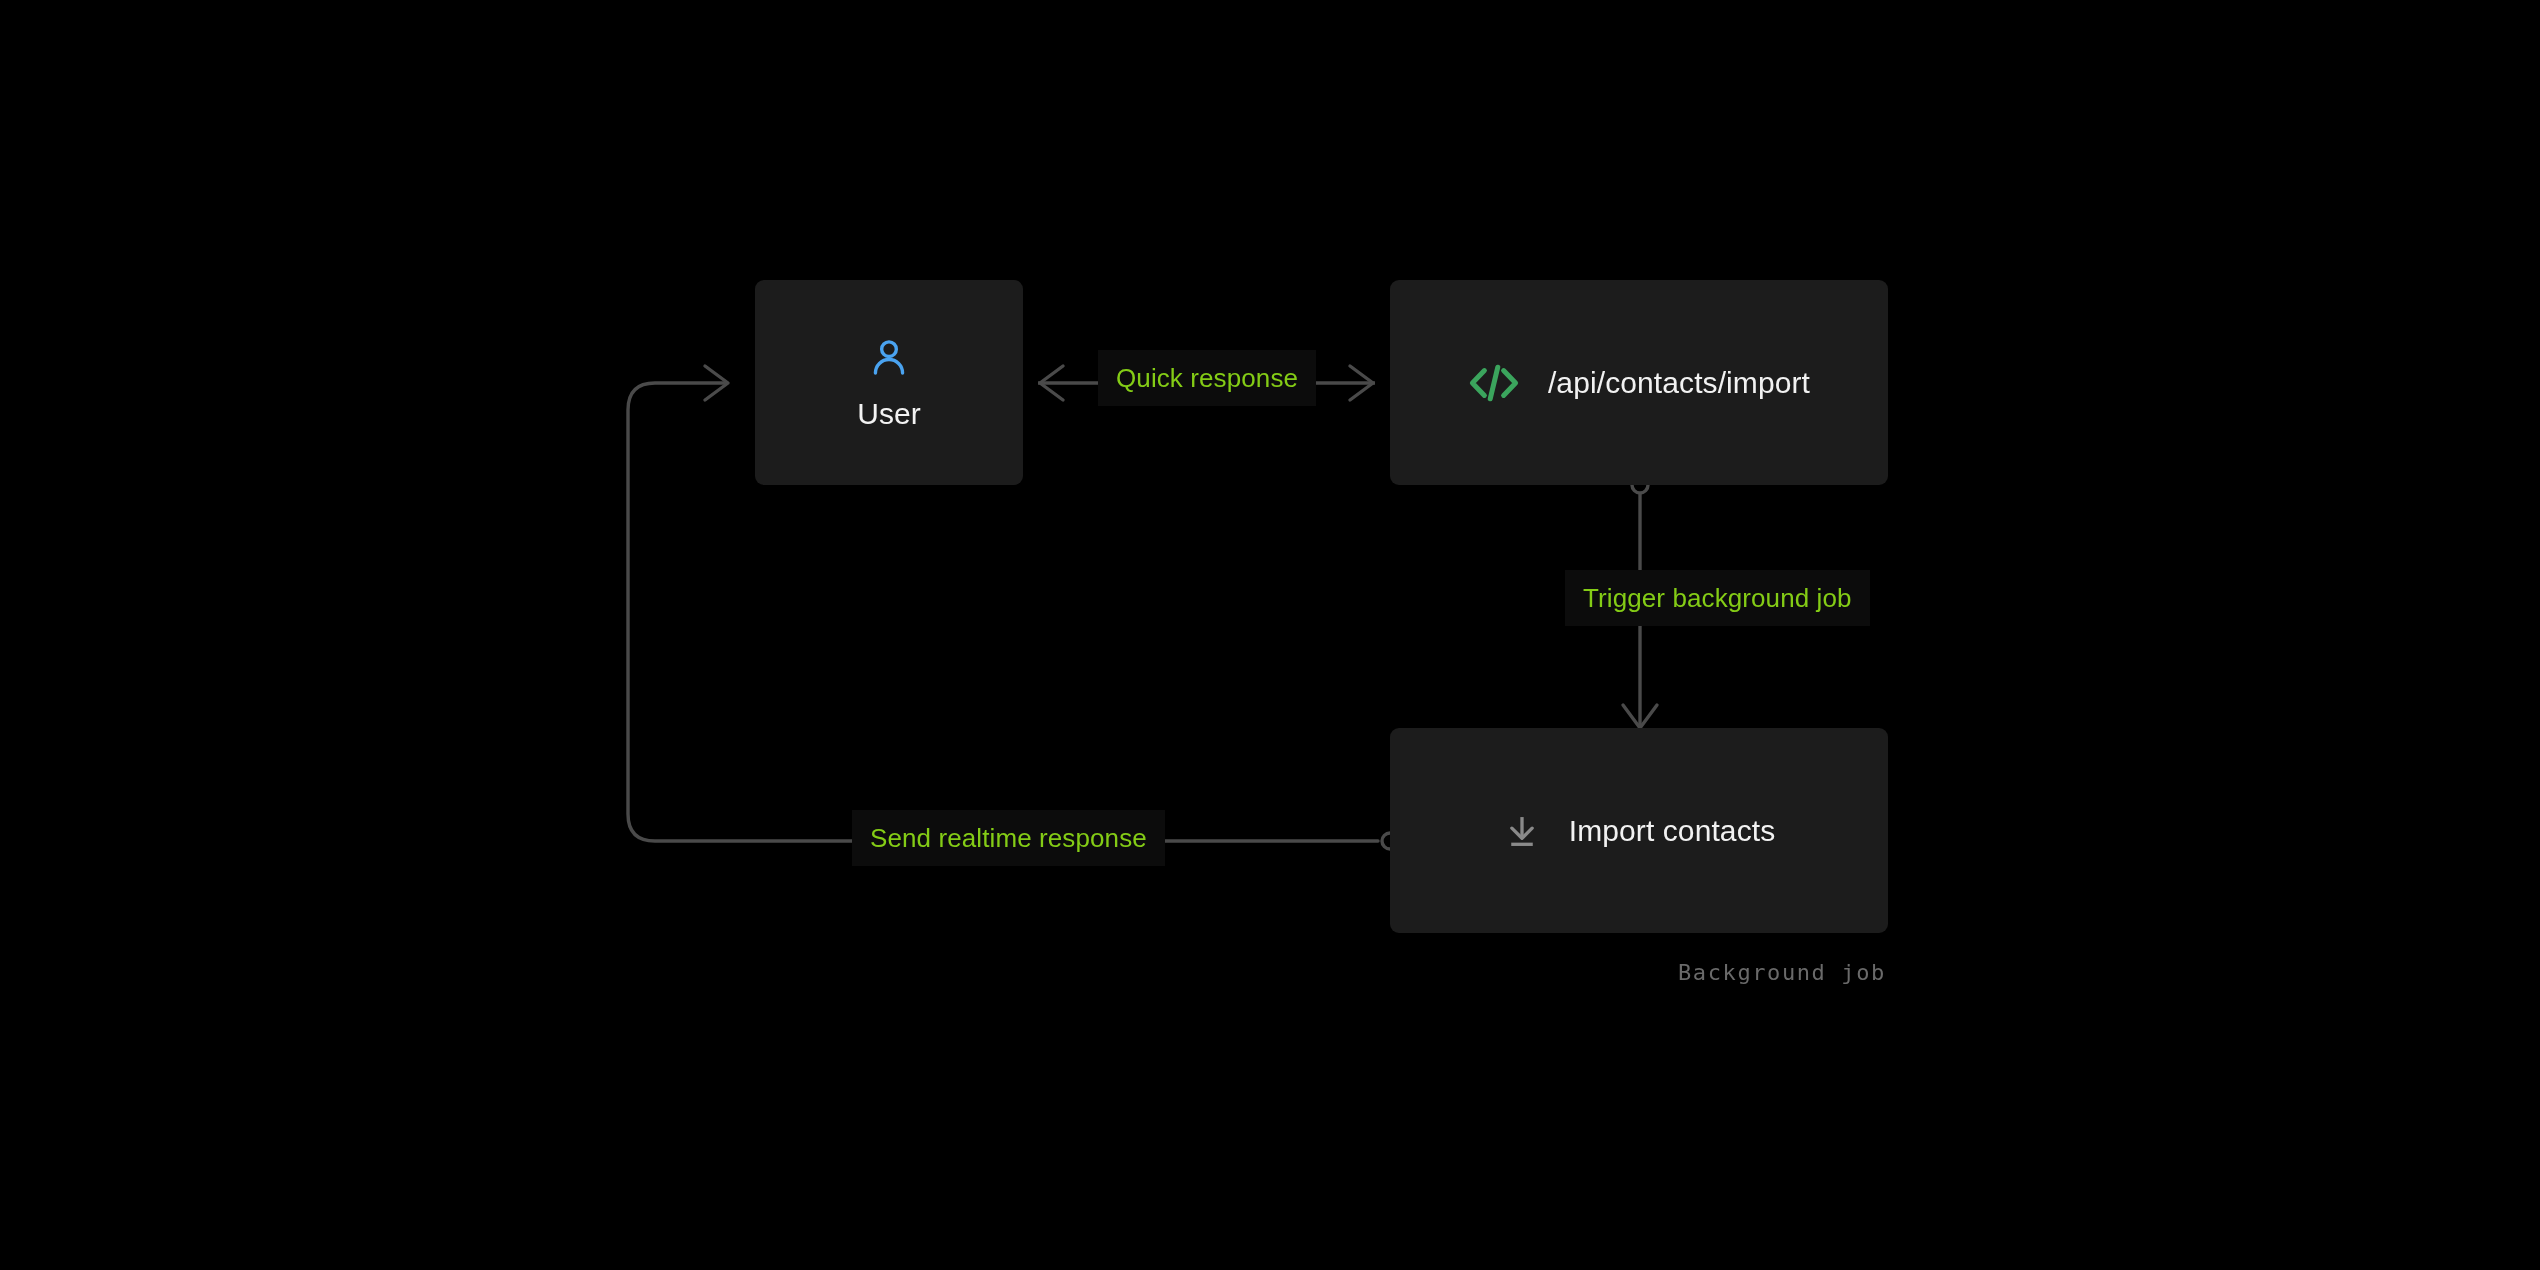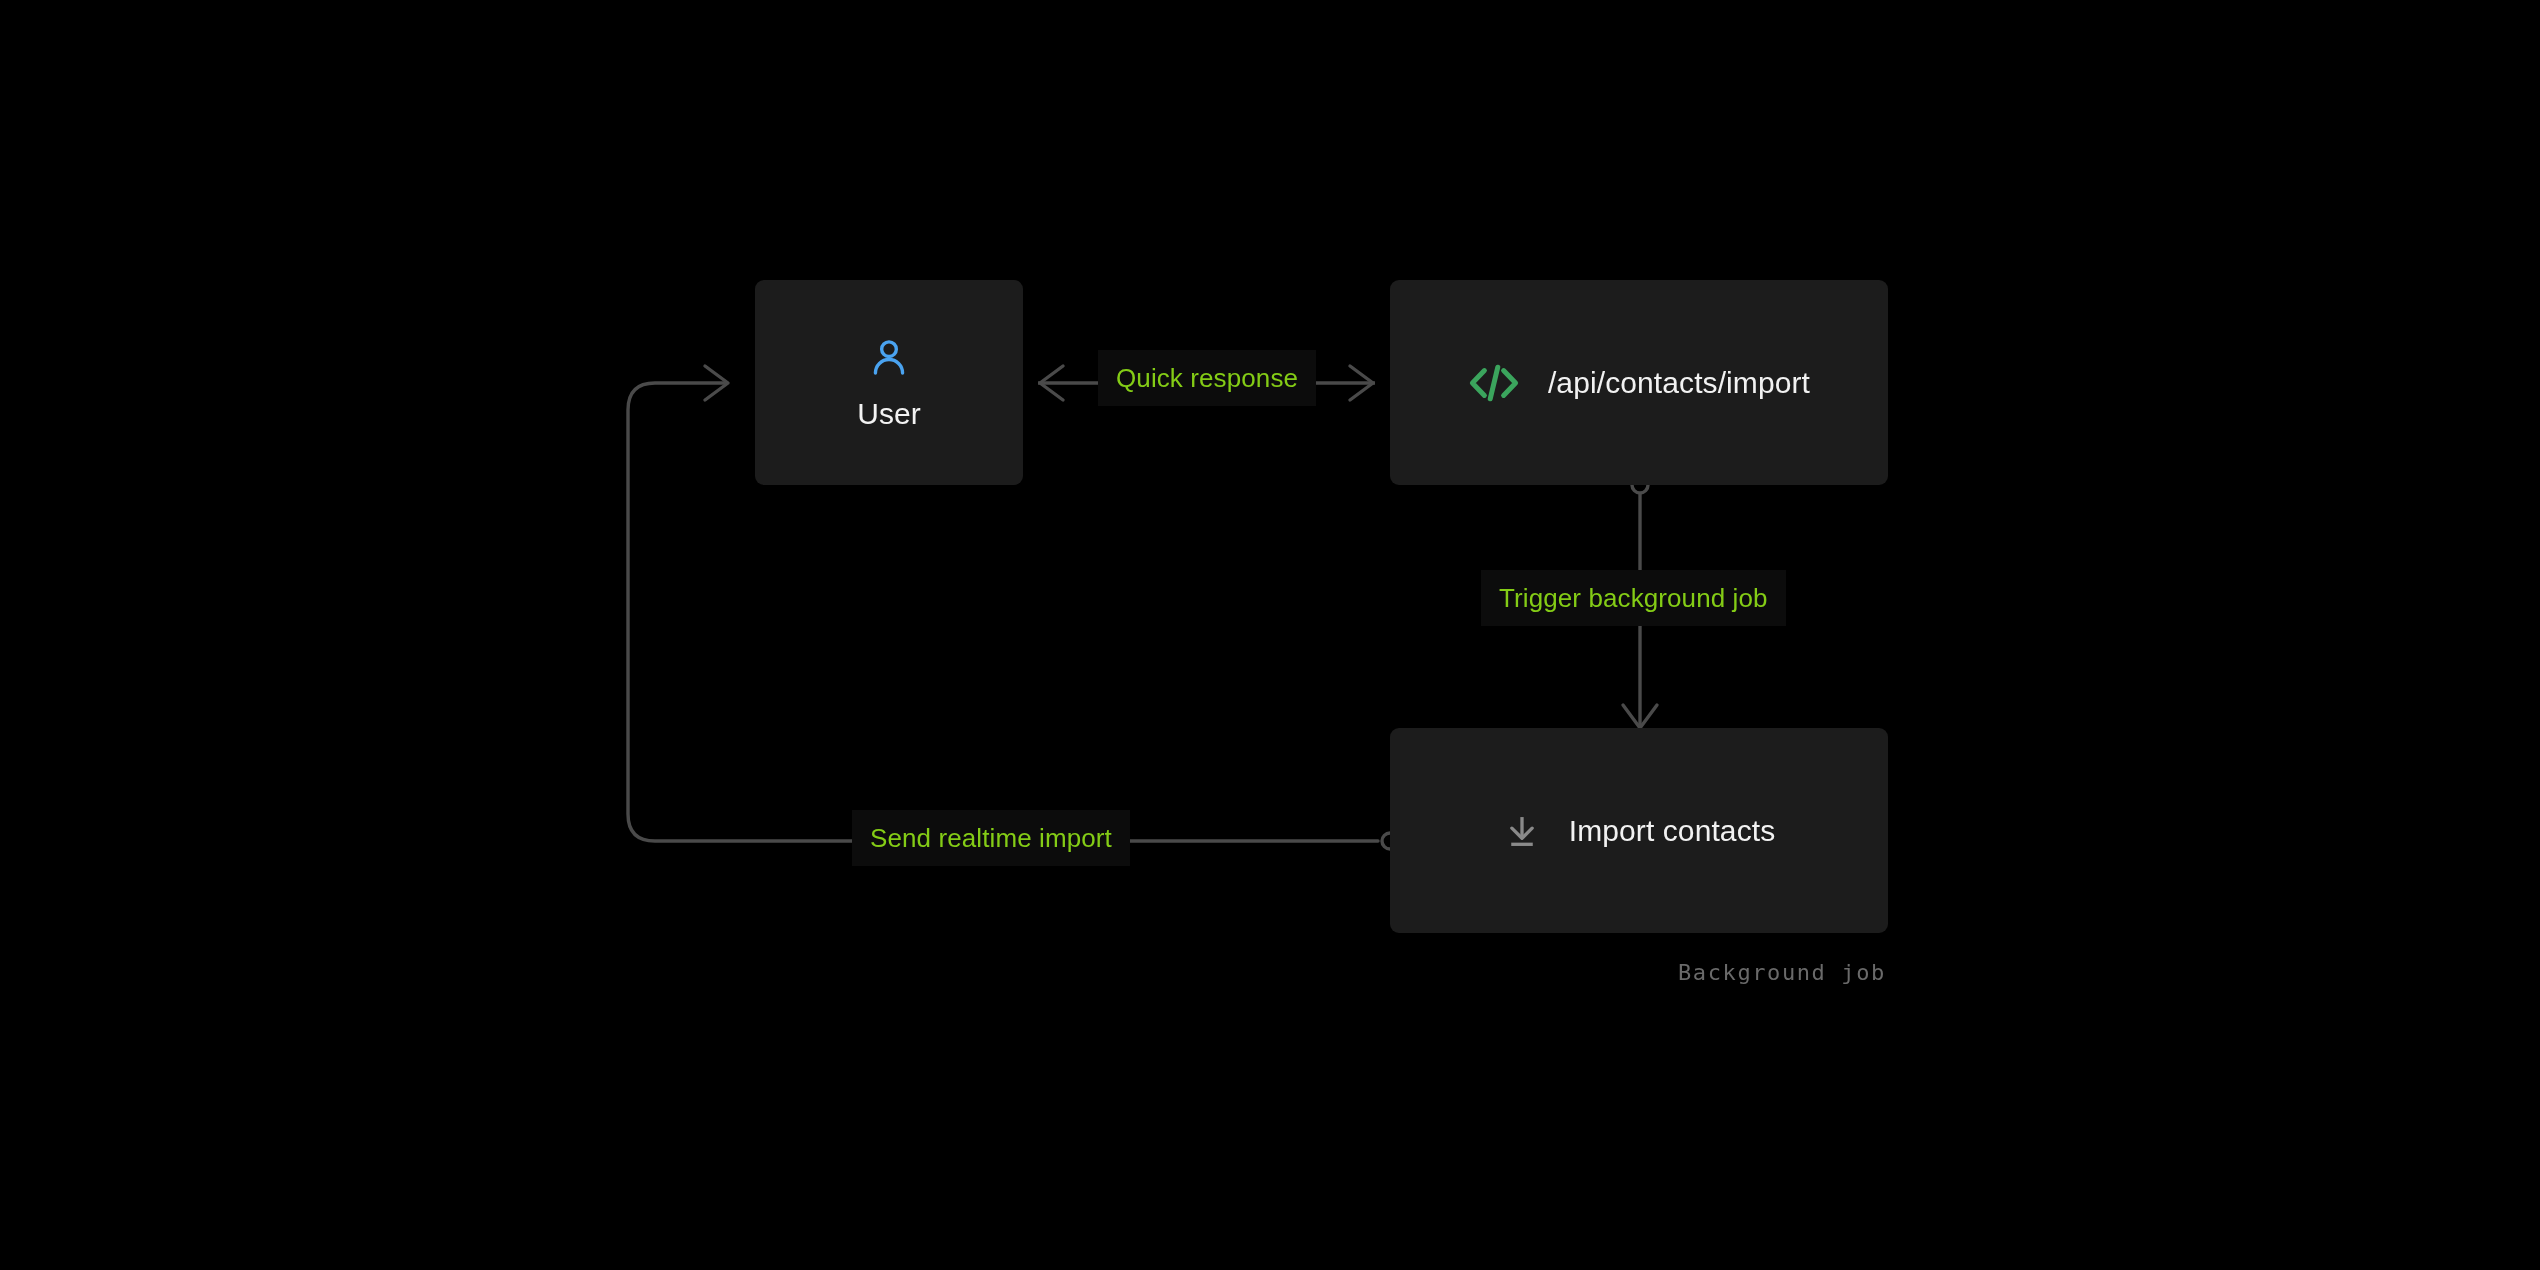--- a/index.html
+++ b/index.html
@@ -84,21 +84,21 @@
     color: #84cc16;
     font-size: 26px;
     line-height: 1;
     white-space: nowrap;
     padding: 15px 18px;
     box-sizing: border-box;
     z-index: 3;
     letter-spacing: 0.1px;
   }
   #label-quick-response   { left: 1098px; top: 350px; }
-  #label-trigger-job      { left: 1481px; top: 570px; }
+  #label-trigger-job      { left: 1565px; top: 570px; }
   #label-send-updates     { left: 852px;  top: 810px; }
 
   
   .caption {
     position: absolute;
     color: #6a6a6a;
     font-family: "DejaVu Sans Mono", "Liberation Mono", monospace;
     font-size: 22px;
     letter-spacing: 1.6px;
     white-space: nowrap;
@@ -168,17 +168,17 @@
         <path d="M5.2 20.4 L18.8 20.4" stroke="#8a8a8a" stroke-width="2.1" stroke-linecap="butt"></path>
       </svg>
       <div class="node-label">Import contacts</div>
     </div>
   </div>
 
   <div class="edge-label" id="label-quick-response">Quick response</div>
 
   <div class="edge-label" id="label-trigger-job">Trigger background job</div>
 
-  <div class="edge-label" id="label-send-updates">Send realtime import</div>
+  <div class="edge-label" id="label-send-updates">Send realtime response</div>
 
   <div class="caption" id="caption-background-job">Background job</div>
 
 </div>
 
 </body></html>

